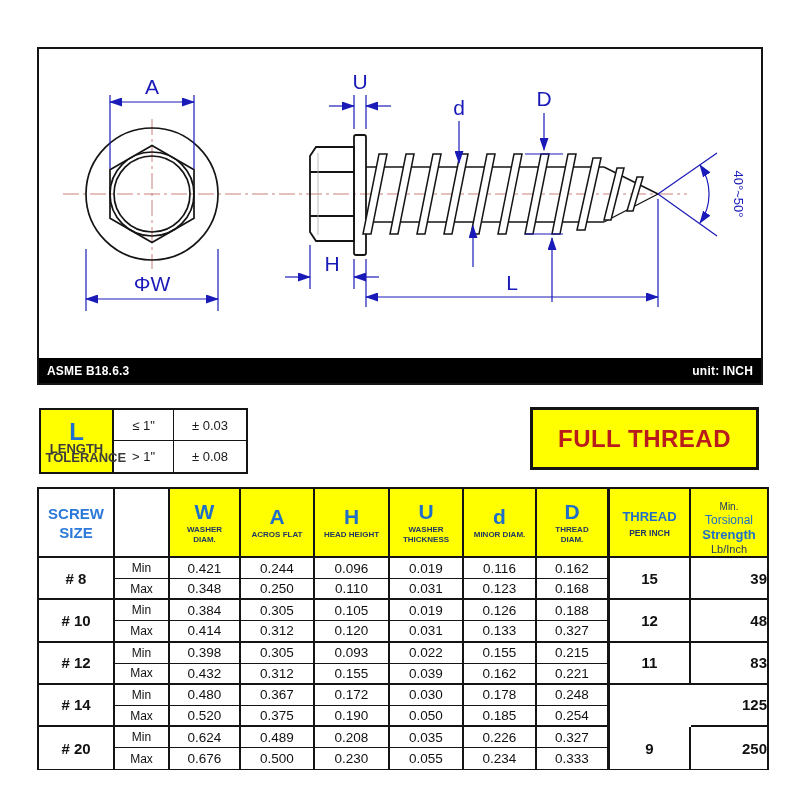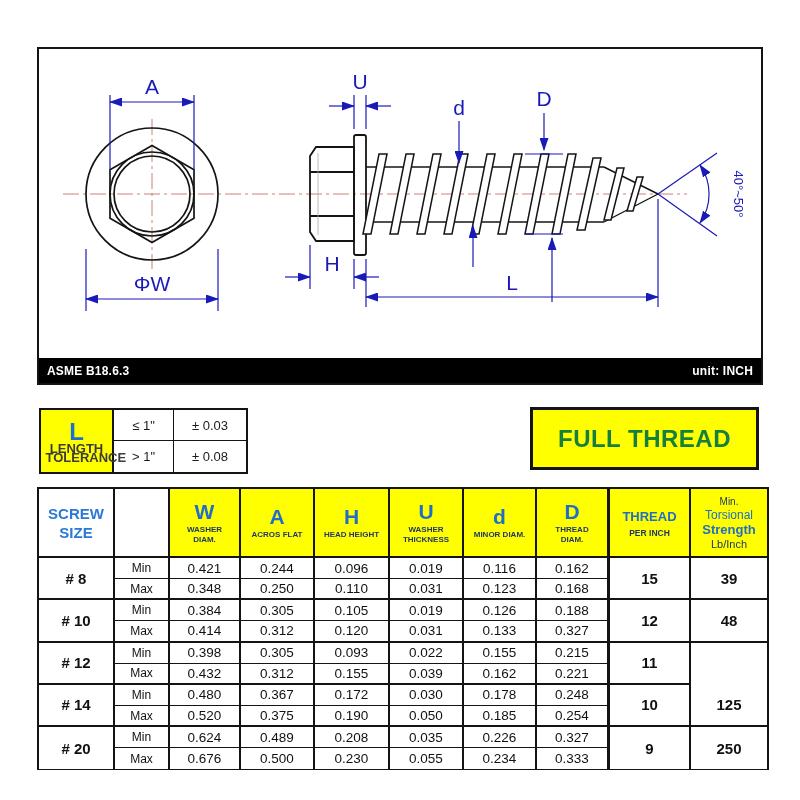--- a/index.html
+++ b/index.html
@@ -36,37 +36,37 @@
     border-right:1.5px solid #141414;border-bottom:1.5px solid #141414;
   }
   .tol .cell.nr{border-right:none;}
   .tol .cell.nb{border-bottom:none;}
   
   .banner{
     position:absolute;left:530px;top:407px;width:229px;height:63px;
     background:#ffff00;border:3px solid #141414;box-sizing:border-box;
     display:flex;align-items:center;justify-content:center;
   }
-  .banner span{color:#15803d;font-size:24px;font-weight:bold;letter-spacing:.5px;}
+  .banner span{color:#b91c1c;font-size:24px;font-weight:bold;letter-spacing:.5px;}
   
   .spec{
     position:absolute;left:37px;top:487px;width:732px;height:283px;
     border:2.5px solid #141414;box-sizing:border-box;background:#fff;
     display:grid;
     grid-template-columns:76px 55px 71px 74px 75px 74px 73px 73px 81px auto;
     grid-template-rows:69px repeat(10, 21.15px);
   }
   .c{
     display:flex;align-items:center;justify-content:center;
     border-right:2px solid #141414;border-bottom:2px solid #141414;
     box-sizing:border-box;background:#fff;overflow:hidden;
   }
   .c.yl{background:#ffff00;}
   .c.thin{border-bottom:1.2px solid #141414;}
-  .c.nr{border-right:none;}
+  .c.nr{border-right:none;justify-content:flex-end;}
   .c.nb{border-bottom:none;}
   .c.thick{border-right:3px solid #141414;}
   .c.hb{border-bottom:2.5px solid #141414;}
   .c.col{flex-direction:column;}
   .h-screw{color:#2b79d8;font-size:15px;font-weight:bold;line-height:19px;text-align:center;}
   .h-letter{color:#1f6fc8;font-size:21px;font-weight:bold;line-height:22px;}
   .h-lab{color:#203864;font-size:8px;font-weight:bold;text-align:center;width:58px;line-height:10px;margin-top:2px;}
   .h-thread1{color:#1f6fc8;font-size:13px;font-weight:bold;line-height:19px;}
   .h-thread2{color:#203864;font-size:8.5px;font-weight:bold;margin-top:2px;}
   .h-s1{color:#203864;font-size:10px;line-height:13px;}
@@ -294,37 +294,37 @@
   <div class="c thin v-val" style="grid-row:6;grid-column:7">0.155</div>
   <div class="c thin v-val thick" style="grid-row:6;grid-column:8">0.215</div>
   <div class="c v-mm" style="grid-row:7;grid-column:2">Max</div>
   <div class="c v-val" style="grid-row:7;grid-column:3">0.432</div>
   <div class="c v-val" style="grid-row:7;grid-column:4">0.312</div>
   <div class="c v-val" style="grid-row:7;grid-column:5">0.155</div>
   <div class="c v-val" style="grid-row:7;grid-column:6">0.039</div>
   <div class="c v-val" style="grid-row:7;grid-column:7">0.162</div>
   <div class="c v-val thick" style="grid-row:7;grid-column:8">0.221</div>
   <div class="c v-big" style="grid-row:6 / span 2;grid-column:9">11</div>
+  <div class="c v-big nr" style="grid-row:6 / span 2;grid-column:10">83</div>
 
   <div class="c v-size" style="grid-row:8 / span 2;grid-column:1"># 14</div>
   <div class="c thin v-mm" style="grid-row:8;grid-column:2">Min</div>
   <div class="c thin v-val" style="grid-row:8;grid-column:3">0.480</div>
   <div class="c thin v-val" style="grid-row:8;grid-column:4">0.367</div>
   <div class="c thin v-val" style="grid-row:8;grid-column:5">0.172</div>
   <div class="c thin v-val" style="grid-row:8;grid-column:6">0.030</div>
   <div class="c thin v-val" style="grid-row:8;grid-column:7">0.178</div>
   <div class="c thin v-val thick" style="grid-row:8;grid-column:8">0.248</div>
   <div class="c v-mm" style="grid-row:9;grid-column:2">Max</div>
   <div class="c v-val" style="grid-row:9;grid-column:3">0.520</div>
   <div class="c v-val" style="grid-row:9;grid-column:4">0.375</div>
   <div class="c v-val" style="grid-row:9;grid-column:5">0.190</div>
   <div class="c v-val" style="grid-row:9;grid-column:6">0.050</div>
   <div class="c v-val" style="grid-row:9;grid-column:7">0.185</div>
   <div class="c v-val thick" style="grid-row:9;grid-column:8">0.254</div>
-  <div class="c v-big" style="grid-row:8 / span 2;grid-column:9">10</div>
   <div class="c v-big nr" style="grid-row:8 / span 2;grid-column:10">125</div>
 
   <div class="c v-size nb" style="grid-row:10 / span 2;grid-column:1"># 20</div>
   <div class="c thin v-mm" style="grid-row:10;grid-column:2">Min</div>
   <div class="c thin v-val" style="grid-row:10;grid-column:3">0.624</div>
   <div class="c thin v-val" style="grid-row:10;grid-column:4">0.489</div>
   <div class="c thin v-val" style="grid-row:10;grid-column:5">0.208</div>
   <div class="c thin v-val" style="grid-row:10;grid-column:6">0.035</div>
   <div class="c thin v-val" style="grid-row:10;grid-column:7">0.226</div>
   <div class="c thin v-val thick" style="grid-row:10;grid-column:8">0.327</div>

